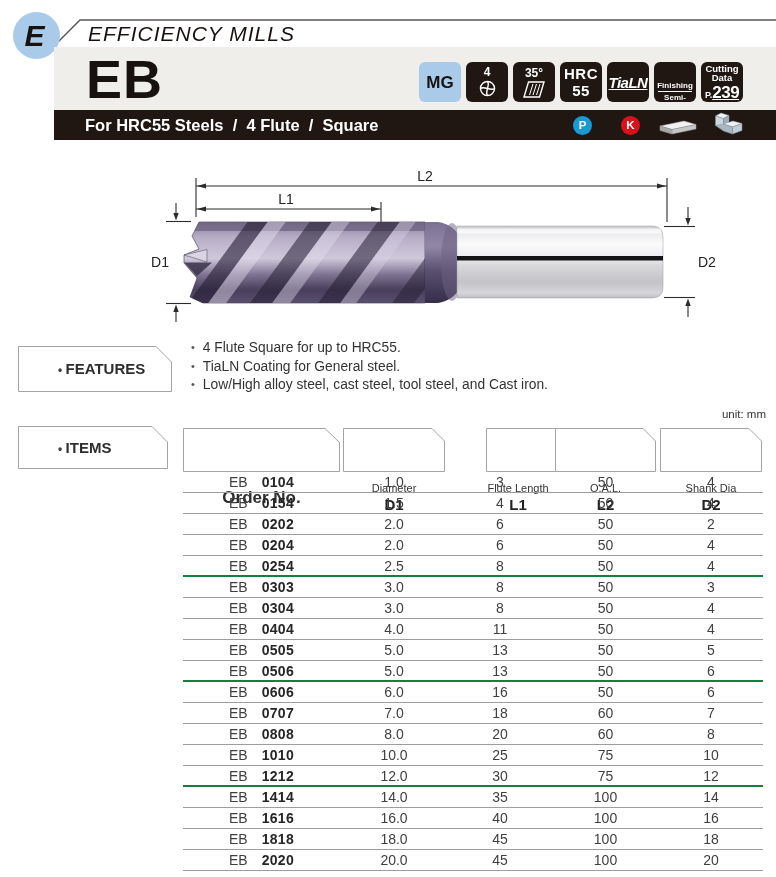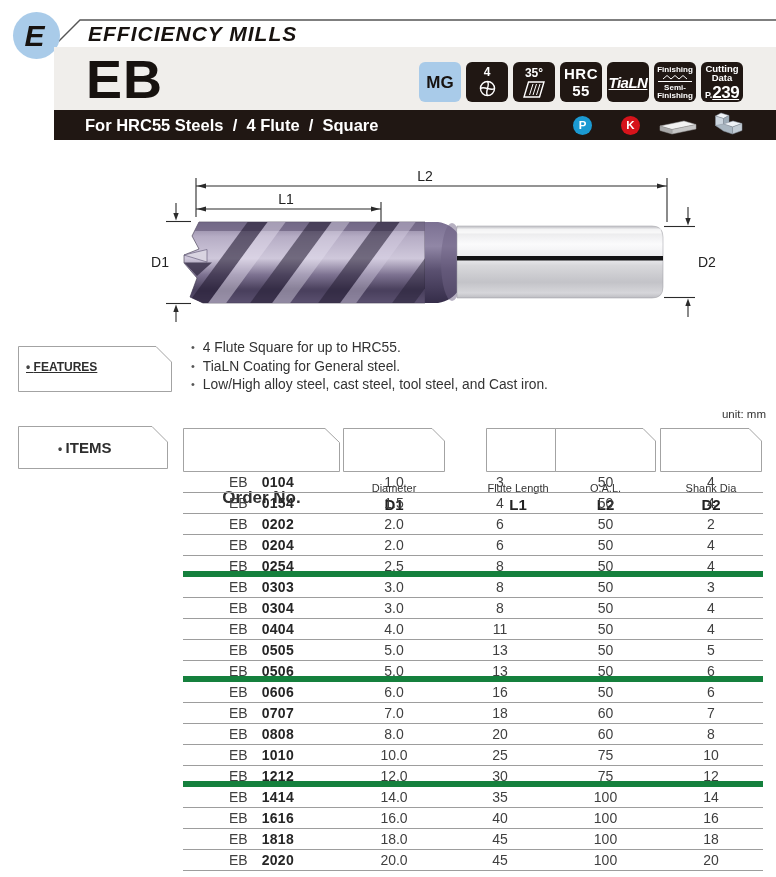--- a/index.html
+++ b/index.html
@@ -5,38 +5,38 @@
   * { margin:0; padding:0; box-sizing:border-box; }
   html,body { background:#ffffff; }
   body { font-family:"Liberation Sans","DejaVu Sans",sans-serif; }
   #page { position:relative; width:776px; height:877px; background:#fff; overflow:hidden; }
 
   
   #head-rule { position:absolute; left:0; top:0; width:776px; height:60px; pointer-events:none; }
   .e-circle { position:absolute; left:13px; top:12px; width:47px; height:47px; border-radius:50%;
               background:#a9cbe9; display:flex; align-items:center; justify-content:center;
               font-size:30px; font-weight:bold; font-style:italic; color:#17120f; padding-right:4px;}
-  .series-title { position:absolute; left:88px; top:22px; font-size:21px; font-weight:bold;
+  .series-title { position:absolute; left:88px; top:22px; font-size:21px; font-weight:normal;
                   font-style:italic; letter-spacing:1px; color:#17120f; }
 
   .gray-band { position:absolute; left:54px; top:47px; width:722px; height:63px; background:#f0eeeb; }
   .product-code { position:absolute; left:86px; top:50px; font-size:54px; font-weight:bold;
                   color:#17120f; line-height:58px; letter-spacing:1px; }
 
   
   .badges { position:absolute; left:419px; top:62px; display:flex; gap:5px; }
   .badge { width:42px; height:40px; border-radius:6px; background:#201713; color:#fff;
            display:flex; flex-direction:column; align-items:center; justify-content:center;
            text-align:center; line-height:1; overflow:hidden; }
   .badge.blue { background:#a9cbe9; color:#17120f; font-weight:800; font-size:17px; }
   .badge .big2 { font-size:15px; font-weight:bold; letter-spacing:0.5px; }
   .badge .num4 { font-size:12px; font-weight:bold; margin-bottom:1px; }
   .badge .deg { font-size:12px; font-weight:bold; margin-bottom:2px; }
   .badge.tialn { font-size:15px; font-weight:800; font-style:italic; letter-spacing:-0.5px;text-decoration:underline; }
-  .badge.finish { font-size:8px; font-weight:bold; justify-content:flex-start; padding-top:4px; }
+  .badge.finish { font-size:8px; font-weight:bold; justify-content:flex-start; padding-top:20px; }
   .badge.finish .semi { border-top:1px solid #fff; padding-top:2px; margin-top:1px; width:34px; }
   .badge.cut { font-size:9.5px; font-weight:bold; }
   .badge.cut .page { display:flex; align-items:baseline; margin-top:1px; }
   .badge.cut .page .pfx { font-size:9px; }
   .badge.cut .page .pno { font-size:17px; letter-spacing:-0.5px;text-decoration:underline; }
 
   
   .black-bar { position:absolute; left:54px; top:110px; width:722px; height:30px; background:#201713; }
   .black-bar .subtitle { position:absolute; left:31px; top:0; height:30px; line-height:30px;
                          color:#fff; font-size:16.5px; font-weight:bold; white-space:pre; }
@@ -48,41 +48,41 @@
   #diagram { position:absolute; left:140px; top:160px; }
   .dim-label { font-size:14px; fill:#222; font-family:"Liberation Sans",sans-serif; }
 
   
   .tab { position:absolute; }
   .tab svg.tab-bg { position:absolute; left:0; top:0; }
   .tab .tab-label { position:relative; display:block; text-align:left; font-weight:bold; color:#2e2e2e; }
   .bullet-prefix::before { content:"• "; font-size:12px; color:#444; }
 
   .features-tab { left:18px; top:346px; width:154px; height:46px; }
-  .features-tab .tab-label { font-size:12px; padding:14px 0 0 8px;text-decoration:underline; }
+  .features-tab .tab-label { font-size:15px; padding:14px 0 0 40px; }
   .items-tab { left:18px; top:426px; width:150px; height:43px; }
   .items-tab .tab-label { font-size:15px; padding:13px 0 0 40px; }
 
   .features-list { position:absolute; left:191px; top:339px; list-style:none; }
   .features-list li { font-size:13.8px; color:#333; line-height:17.5px; }
   .features-list li::before { content:"•"; font-size:11px; color:#555; margin-right:8px; position:relative; top:-1px; }
 
   .unit-note { position:absolute; right:10px; top:408px; font-size:11.5px; color:#333;margin-left:39px; }
 
   
   #table { position:absolute; left:183px; top:428px; width:580px; }
   .hdr-tab { position:absolute; top:0; height:44px; }
   .hdr-tab .hl { position:relative; text-align:center; color:#2e2e2e; }
   .hdr-order .hl { font-size:17px; font-weight:bold; line-height:44px; }
   .hdr-sub .name { display:block; font-size:11px; color:#333; margin-top:6px; text-align:center; }
   .hdr-sub .sub  { display:block; font-size:15px; font-weight:bold; color:#222; text-align:center; margin-top:2px; }
 
   .tbody { position:absolute; left:0; top:44px; width:580px; }
   .trow { position:relative; width:580px; height:21px; border-bottom:1px solid #9d9d9d; }
-  .trow.thick { border-bottom:6px solid #15803d; height:21px; }
+  .trow.thick { border-bottom:2px solid #15803d; height:21px; }
   .trow .c { position:absolute; top:0; height:21px; line-height:20px; text-align:center;
              font-size:14px; color:#3f3f3f; }
   .c-order { left:0;   width:157px; }
   .c-d1    { left:160px; width:102px; }
   .c-l1    { left:267px; width:100px; }
   .c-l2    { left:372px; width:101px; }
   .c-d2    { left:477px; width:102px; }
   .c-order .os { margin-right:4px; color:#3f3f3f; }
   .c-order .oc { font-weight:bold; color:#262626; letter-spacing:0.3px;padding-left:10px; }
 </style>

